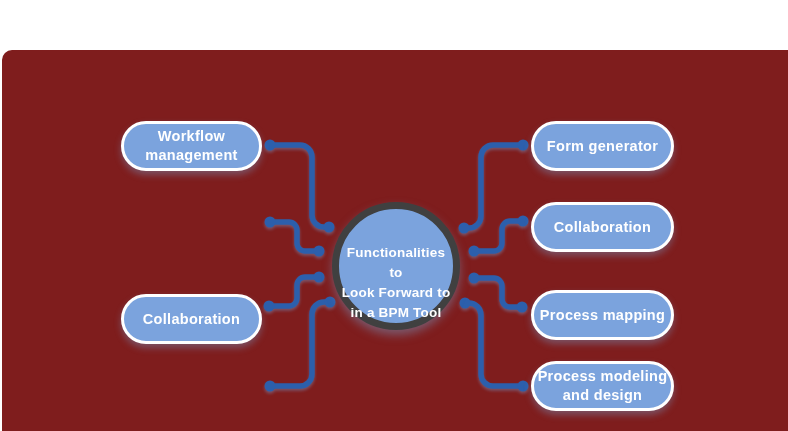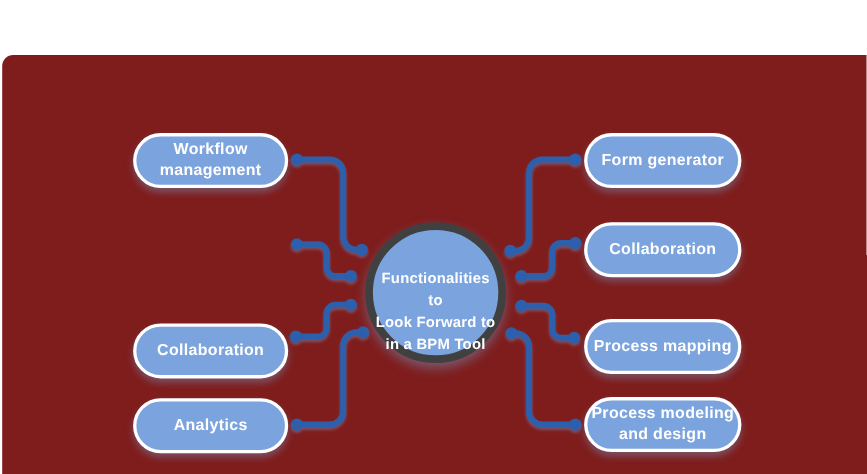--- a/index.html
+++ b/index.html
@@ -127,23 +127,20 @@
       </g>
     </svg>
 
     <div class="pill left l0">
       <span class="pill-label">Workflow
 management</span>
     </div>
     <div class="pill left l2">
       <span class="pill-label">Collaboration</span>
     </div>
-    <div class="pill left l3">
-      <span class="pill-label">Analytics</span>
-    </div>
 
     <div class="pill right r0">
       <span class="pill-label">Form generator</span>
     </div>
     <div class="pill right r1">
       <span class="pill-label">Collaboration</span>
     </div>
     <div class="pill right r2">
       <span class="pill-label">Process mapping</span>
     </div>

